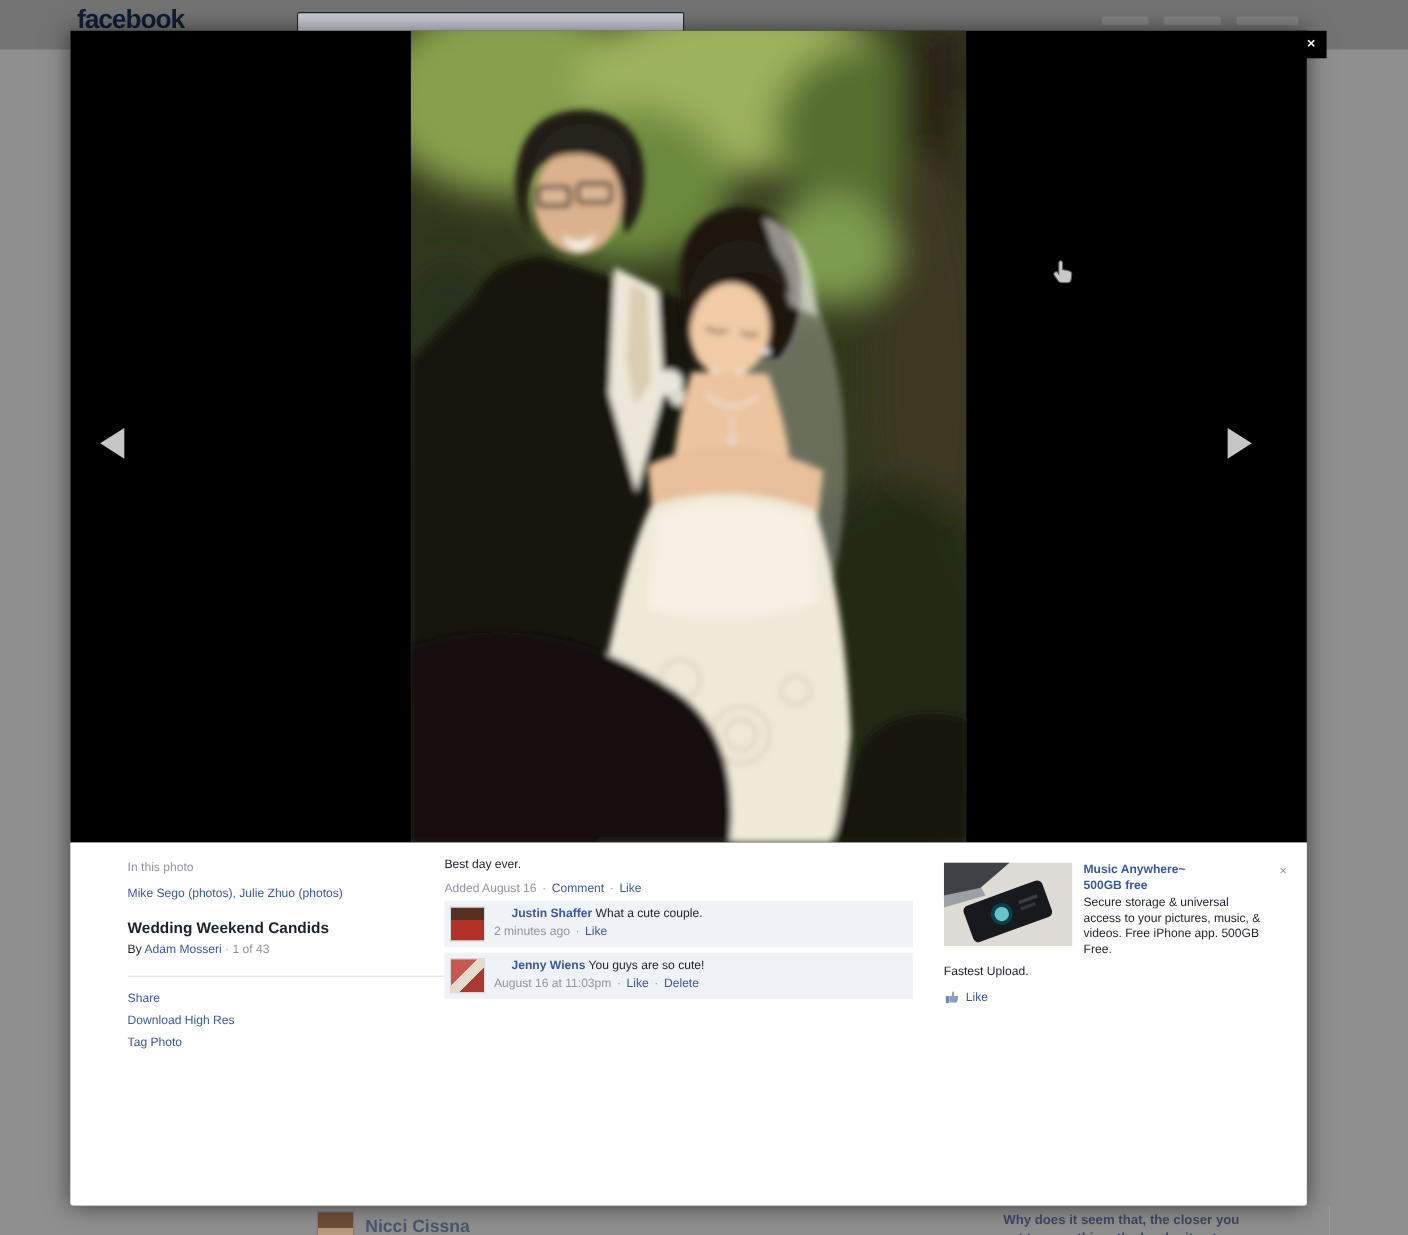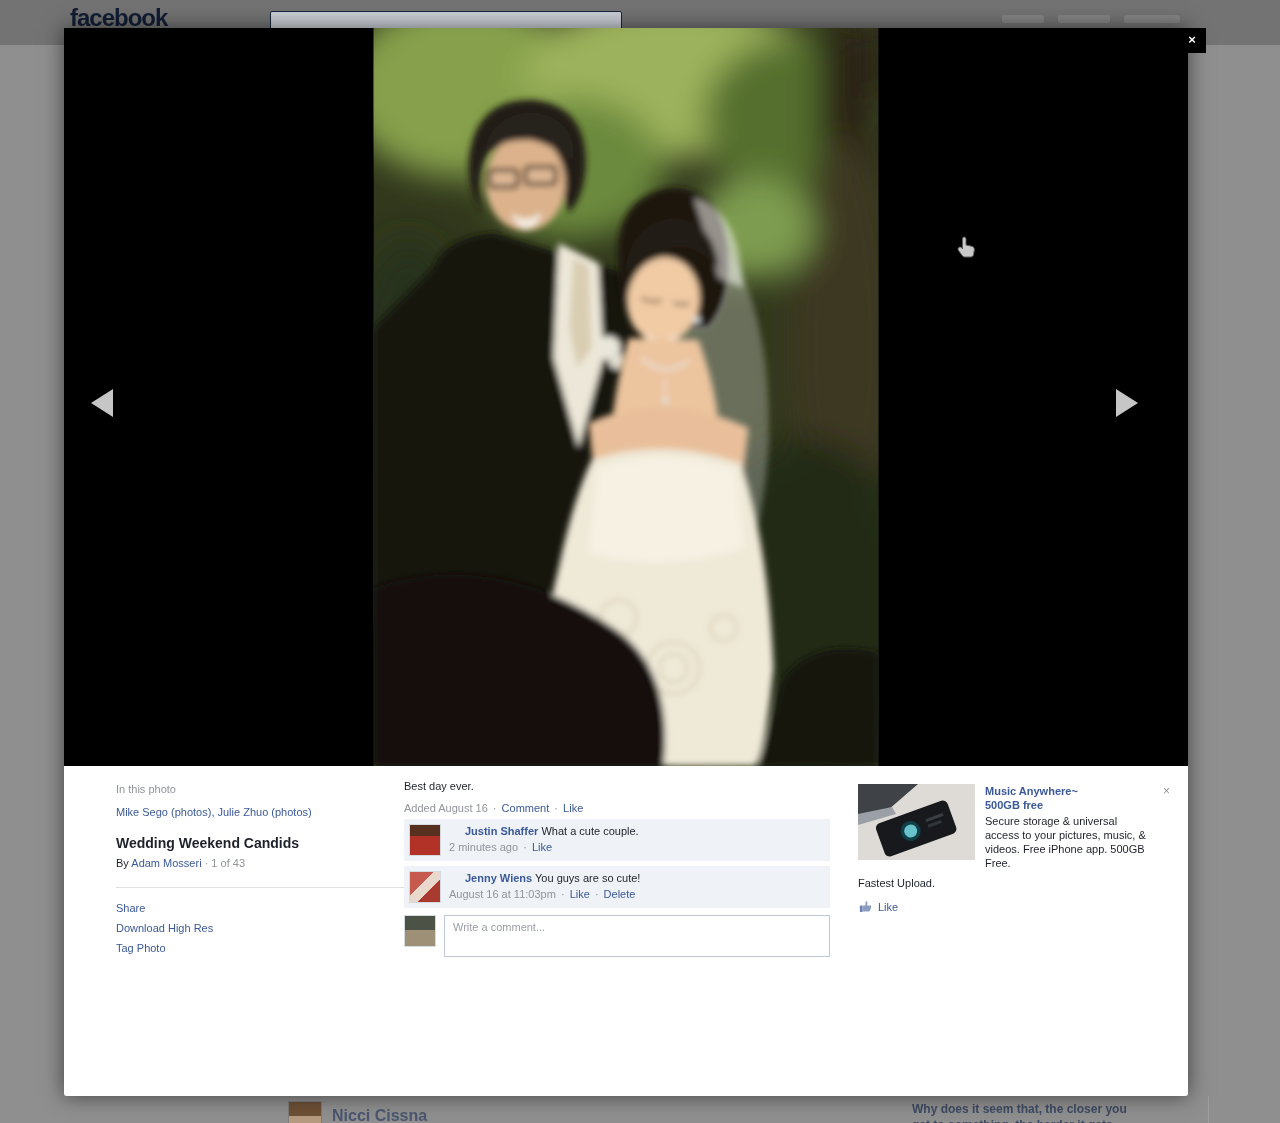--- a/index.html
+++ b/index.html
@@ -225,24 +225,20 @@
           <div class="comment-meta">
             <span class="gray">August 16 at 11:03pm</span>
             <span class="sep">·</span>
             <a class="blue">Like</a>
             <span class="sep">·</span>
             <a class="blue">Delete</a>
           </div>
         </div>
       </div>
 
-      <div class="composer">
-        <div class="avatar-32 av-composer"></div>
-        <input type="text" placeholder="Write a comment..." style="">
-      </div>
     </div>
 
     <div class="col-ad">
       <div class="ad-top">
         <svg class="ad-img" viewBox="0 0 117 76">
           <rect width="117" height="76" fill="#dedbd6"></rect>
           <path d="M0 0 L60 0 L30 26 L0 34 Z" fill="#3f4348"></path>
           <path d="M0 30 L34 23 L38 30 L0 41 Z" fill="#9aa0a6"></path>
           <g transform="rotate(-20 58 44)">
             <rect x="20" y="27" width="76" height="35" rx="5" fill="#17191d"></rect>

